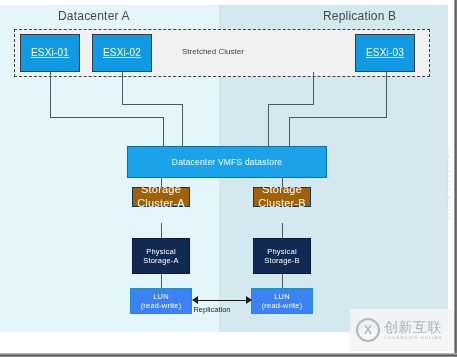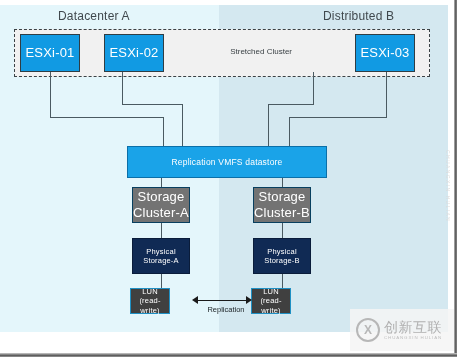--- a/index.html
+++ b/index.html
@@ -82,88 +82,89 @@
     height: 48px;
     border: 1px dashed #3a4246;
     background: #f1f1f1;
     box-sizing: border-box;
   }
   #cluster-label {
     position: absolute;
     left: 182px;
     top: 47px;
     width: 110px;
-    text-align: right;
+    text-align: left;
     font-size: 8px;
     color: #3c4347;
     white-space: nowrap;
   }
 
   
   .node {
     position: absolute;
     box-sizing: border-box;
     display: flex;
     align-items: center;
     justify-content: center;
     text-align: center;
     line-height: 1.25;
     color: #ffffff;
     letter-spacing: 0.2px;
   }
   .esxi {
     background: #119ae3;
     border: 1px solid #2f3d44;
-    font-size: 13px;
+    font-size: 10px;
     width: 60px;
     height: 38px;
     top: 34px;
+    text-decoration: underline;
   }
   #esxi-01 { left: 20px;  }
-  #esxi-02 { left: 104px;  }
+  #esxi-02 { left: 92px;  }
   #esxi-03 { left: 283px; }
   #esxi-04 { left: 355px; }
 
   #datastore {
     left: 127px;
     top: 146px;
     width: 200px;
     height: 32px;
     background: #1aa3e8;
     border: 1px solid #0b6fa8;
     font-size: 8.5px;
   }
 
   .storage-cluster {
     top: 187px;
     width: 58px;
-    height: 36px;
-    background: #737373;
+    height: 20px;
+    background: #a16207;
     border: 1px solid #083f5f;
-    font-size: 13px;
+    font-size: 11px;
   }
   #storage-cluster-a { left: 132px; }
   #storage-cluster-b { left: 253px; }
 
   .physical-storage {
     top: 238px;
     width: 58px;
     height: 36px;
     background: #102a54;
     border: 1px solid #0a1c3a;
     font-size: 7.5px;
   }
   #physical-storage-a { left: 132px; }
   #physical-storage-b { left: 253px; }
 
   .lun {
     top: 288px;
-    width: 40px;
+    width: 62px;
     height: 26px;
-    background: #404040;
+    background: #3b82f6;
     border: 1px solid #1f90c4;
     font-size: 7.5px;
   }
   #lun-a { left: 130px; }
   #lun-b { left: 251px; }
 
   
   .vline {
     position: absolute;
     width: 1px;
@@ -189,21 +190,21 @@
     top: 296px;
     width: 0;
     height: 0;
     border-top: 4px solid transparent;
     border-bottom: 4px solid transparent;
   }
   #arrow-left  { left: 192px; border-right: 6px solid #1a1a1a; }
   #arrow-right { left: 246px; border-left:  6px solid #1a1a1a; }
   #repl-label {
     position: absolute;
-    left: 191px;
+    left: 177px;
     top: 305px;
     width: 70px;
     text-align: center;
     font-size: 7.5px;
     color: #20262a;
     white-space: nowrap;
   }
 
   
   #watermark {
@@ -261,21 +262,21 @@
 </style>
 </head>
 <body>
 
 <div id="canvas">
 
   <div id="dc-a-pane"></div>
   <div id="dc-b-pane"></div>
 
   <div class="dc-label" id="dc-a-label">Datacenter A</div>
-  <div class="dc-label" id="dc-b-label">Distributed B</div>
+  <div class="dc-label" id="dc-b-label">Replication B</div>
 
   <div id="cluster-box"></div>
   <div id="cluster-label">Stretched Cluster</div>
 
   <div class="node esxi" id="esxi-01">ESXi-01</div>
   <div class="node esxi" id="esxi-02">ESXi-02</div>
   <div class="node esxi" id="esxi-04">ESXi-03</div>
 
   <div class="vline" style="left:50px;  top:72px;  height:45px;"></div>
   <div class="hline" style="left:50px;  top:117px; width:113px;"></div>
@@ -286,21 +287,21 @@
   <div class="vline" style="left:182px; top:104px; height:42px;"></div>
 
   <div class="vline" style="left:313px; top:72px;  height:32px;"></div>
   <div class="hline" style="left:268px; top:104px; width:46px;"></div>
   <div class="vline" style="left:268px; top:104px; height:42px;"></div>
 
   <div class="vline" style="left:386px; top:72px;  height:45px;"></div>
   <div class="hline" style="left:289px; top:117px; width:98px;"></div>
   <div class="vline" style="left:289px; top:117px; height:29px;"></div>
 
-  <div class="node" id="datastore">Replication VMFS datastore</div>
+  <div class="node" id="datastore">Datacenter VMFS datastore</div>
 
   <div class="vline" style="left:161px; top:178px; height:9px;"></div>
   <div class="vline" style="left:282px; top:178px; height:9px;"></div>
 
   <div class="node storage-cluster" id="storage-cluster-a">
     <span>
       <span>Storage</span><br>
       <span>Cluster-A</span>
     </span>
   </div>

